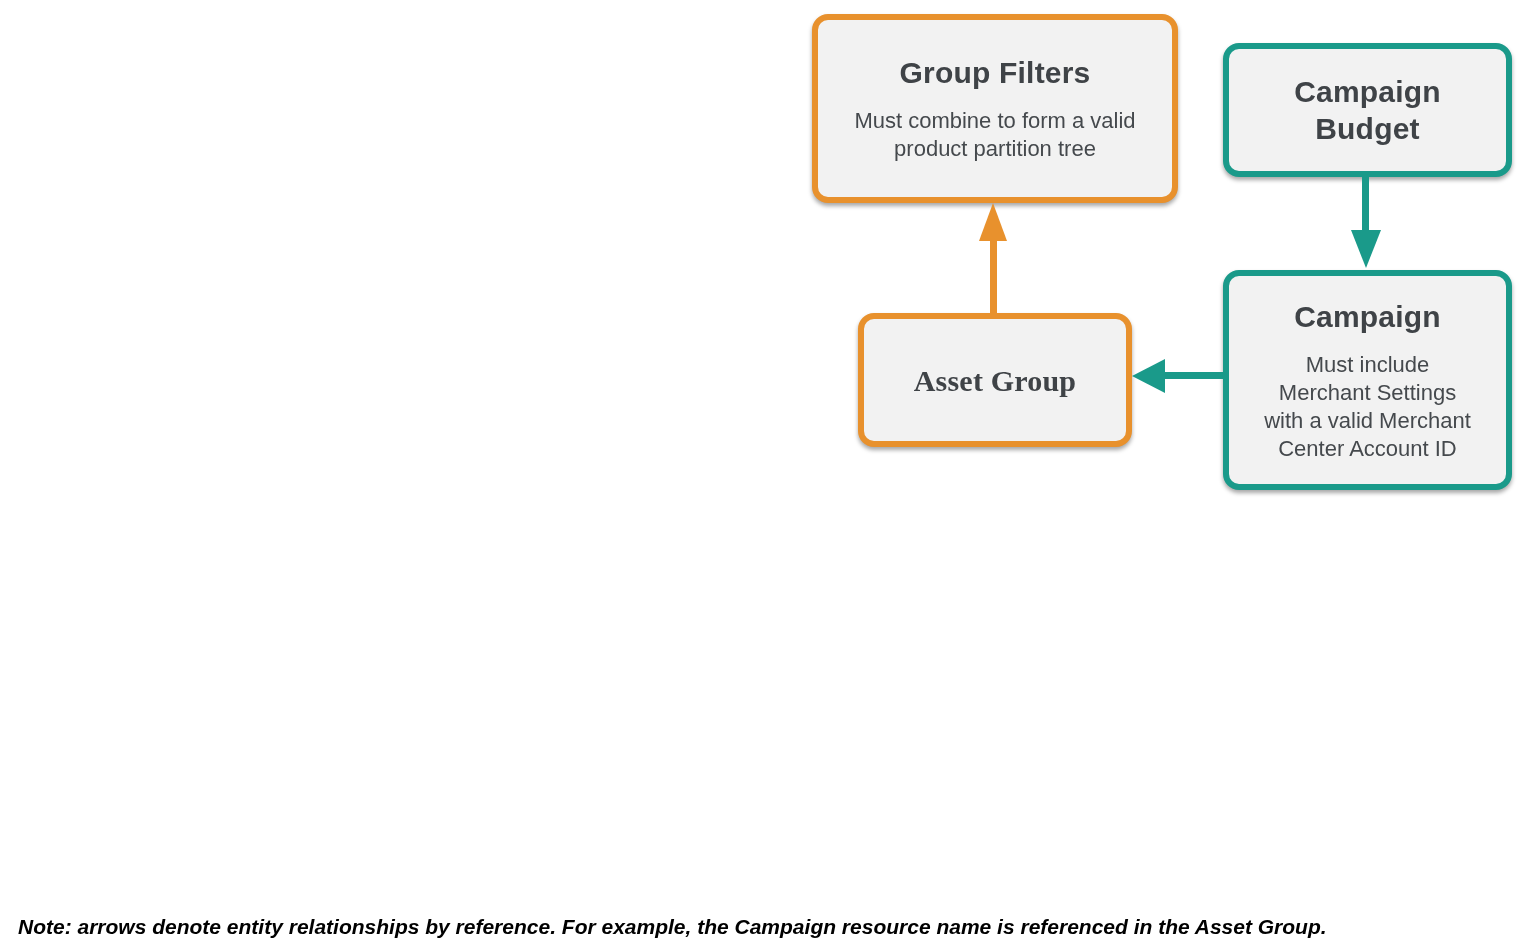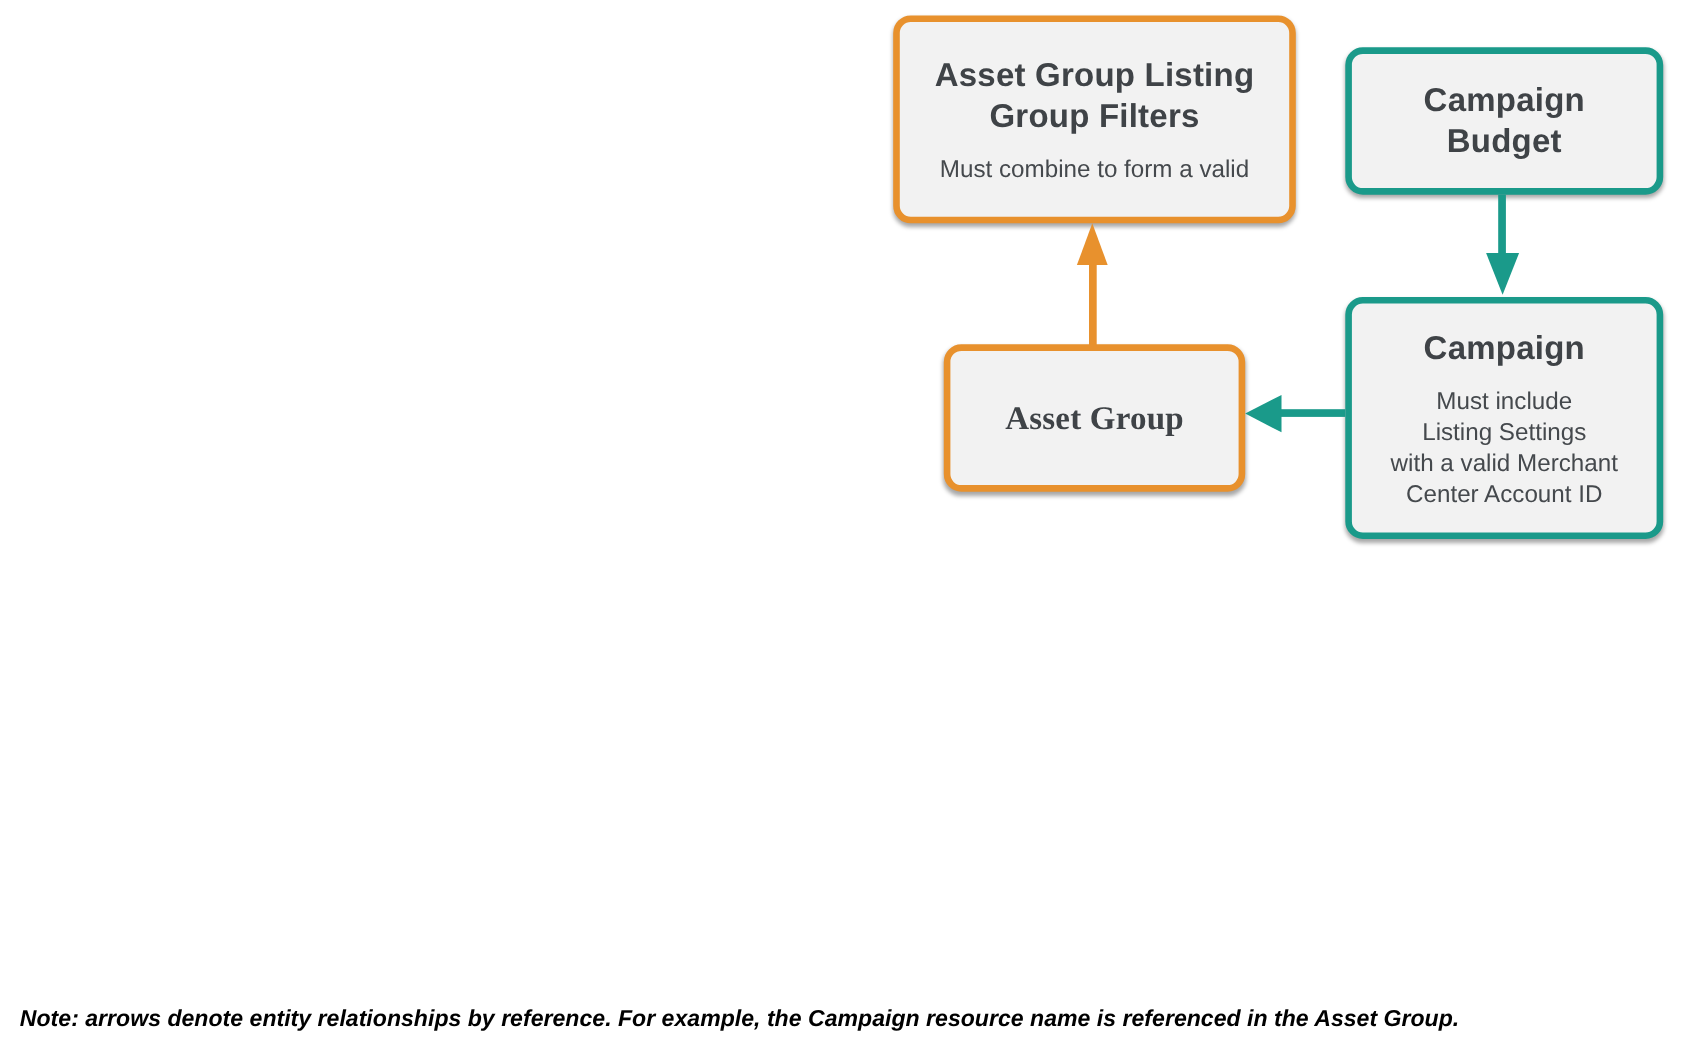--- a/index.html
+++ b/index.html
@@ -104,44 +104,44 @@
     font-style: italic;
   }
 </style>
 </head>
 <body>
 
 <div>
 
   <div class="node orange" id="node-filters">
     <div class="node-title">
-      <div>Asset Group Listing</div>
       <div>Group Filters</div>
     </div>
     <div class="node-subtitle">
       <div>Must combine to form a valid</div>
+      <div>product partition tree</div>
     </div>
   </div>
 
   <div class="node teal" id="node-campaign-budget">
     <div class="node-title">
       <div>Campaign</div>
       <div>Budget</div>
     </div>
   </div>
 
   <div class="node orange" id="node-asset-group">
     <div class="node-title">Asset Group</div>
   </div>
 
   <div class="node teal" id="node-campaign">
     <div class="node-title">Campaign</div>
     <div class="node-subtitle">
       <div>Must include</div>
-      <div>Listing Settings</div>
+      <div>Merchant Settings</div>
       <div>with a valid Merchant</div>
       <div>Center Account ID</div>
     </div>
   </div>
 
   <div class="edge-line orange-fill" id="arrow-ag-filters-line"></div>
   <div class="edge-head" id="arrow-ag-filters-head"></div>
 
   <div class="edge-line teal-fill" id="arrow-cb-campaign-line"></div>
   <div class="edge-head" id="arrow-cb-campaign-head"></div>

